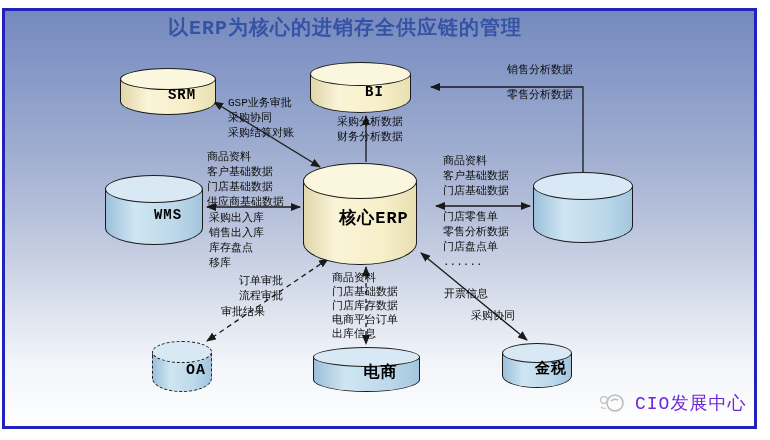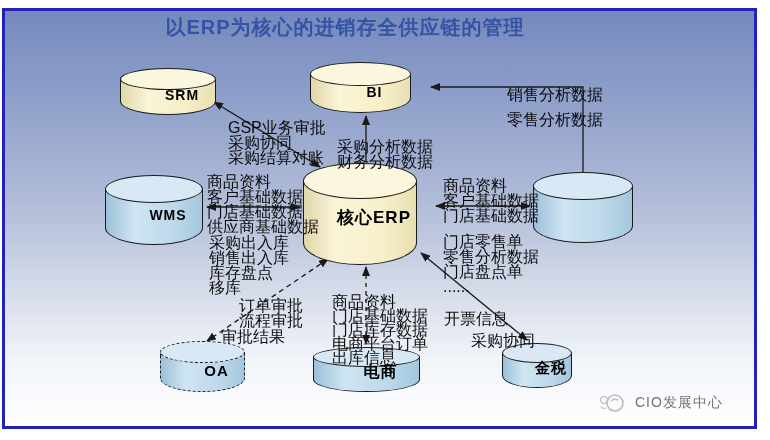--- a/index.html
+++ b/index.html
@@ -1,18 +1,18 @@
 <!DOCTYPE html>
 <html><head>
 <meta charset="utf-8">
 <style>
   html,body{margin:0;padding:0;background:#ffffff;}
   #stage{
     position:relative;width:770px;height:440px;overflow:hidden;background:#ffffff;
-    font-family:Liberation Sans, sans-serif;
+    font-family:Liberation Mono, monospace;
   }
   
   #slide{
     position:absolute;left:2px;top:8px;width:755px;height:421px;
     border:3px solid #2121bb;box-sizing:border-box;
     background:linear-gradient(180deg,#7689bd 0px,#8497c6 55px,#9fadd0 140px,
                #bac4dc 215px,#d9dfec 290px,#f1f4f9 350px,#ffffff 415px);
   }
   .title{
     position:absolute;left:0;top:14px;width:690px;text-align:center;
@@ -33,27 +33,27 @@
   .cream .cyl-top{background:#fbf6de;}
   .bluec .cyl-body{background:linear-gradient(90deg,#9cc0da 0%,#cfe5f2 30%,#bcd8ea 72%,#a3c6de 100%);}
   .bluec .cyl-top{background:#d8e9f5;}
   .dashedc .cyl-body,.dashedc .cyl-top{border-style:dashed;border-color:#222;}
   .cyl-label{
     position:absolute;left:0;right:0;top:calc(var(--eh)/2);bottom:4px;
     display:flex;align-items:center;justify-content:center;
     font-weight:bold;color:#000;letter-spacing:1px;padding-left:28px;
   }
   
-  .lbl{position:absolute;font-size:16px;line-height:15px;color:#0c0c0c;white-space:nowrap;margin-top:24px;}
+  .lbl{position:absolute;font-size:11px;line-height:15px;color:#0c0c0c;white-space:nowrap;}
   .lbl.tight{line-height:14px;}
   
   #edges{position:absolute;left:0;top:0;width:770px;height:440px;pointer-events:none;}
   
   .watermark{position:absolute;left:597px;top:391px;display:flex;align-items:center;gap:6px;}
-  .watermark .wm-text{font-size:14px;color:#737373;letter-spacing:1px;}
+  .watermark .wm-text{font-size:18px;color:#6d28d9;letter-spacing:1px;}
 </style>
 </head>
 <body>
 
 <div id="stage">
   <div id="slide"></div>
 
   <div class="title">以ERP为核心的进销存全供应链的管理</div>
 
   <svg id="edges" viewBox="0 0 770 440">
@@ -102,21 +102,21 @@
     <div class="cyl-body"></div>
     <div class="cyl-top"></div>
     <div class="cyl-label" style="font-size:17px;padding-bottom:8px">核心ERP</div>
   </div>
 
   <div class="cyl bluec" style="left:533px;top:172px;width:100px;height:71px;--eh:28px">
     <div class="cyl-body"></div>
     <div class="cyl-top"></div>
   </div>
 
-  <div class="cyl bluec dashedc" style="left:160px;top:341px;width:85px;height:51px;--eh:22px">
+  <div class="cyl bluec dashedc" style="left:152px;top:341px;width:60px;height:51px;--eh:22px">
     <div class="cyl-body"></div>
     <div class="cyl-top"></div>
     <div class="cyl-label" style="font-size:15px">OA</div>
   </div>
 
   <div class="cyl bluec" style="left:313px;top:347px;width:107px;height:45px;--eh:20px">
     <div class="cyl-body"></div>
     <div class="cyl-top"></div>
     <div class="cyl-label" style="font-size:16px">电商</div>
   </div>

